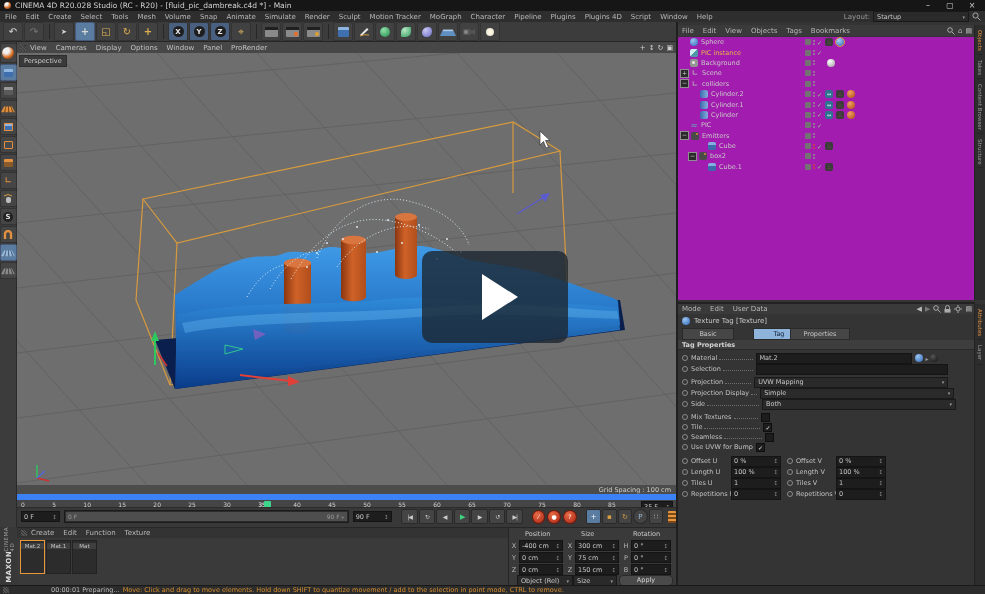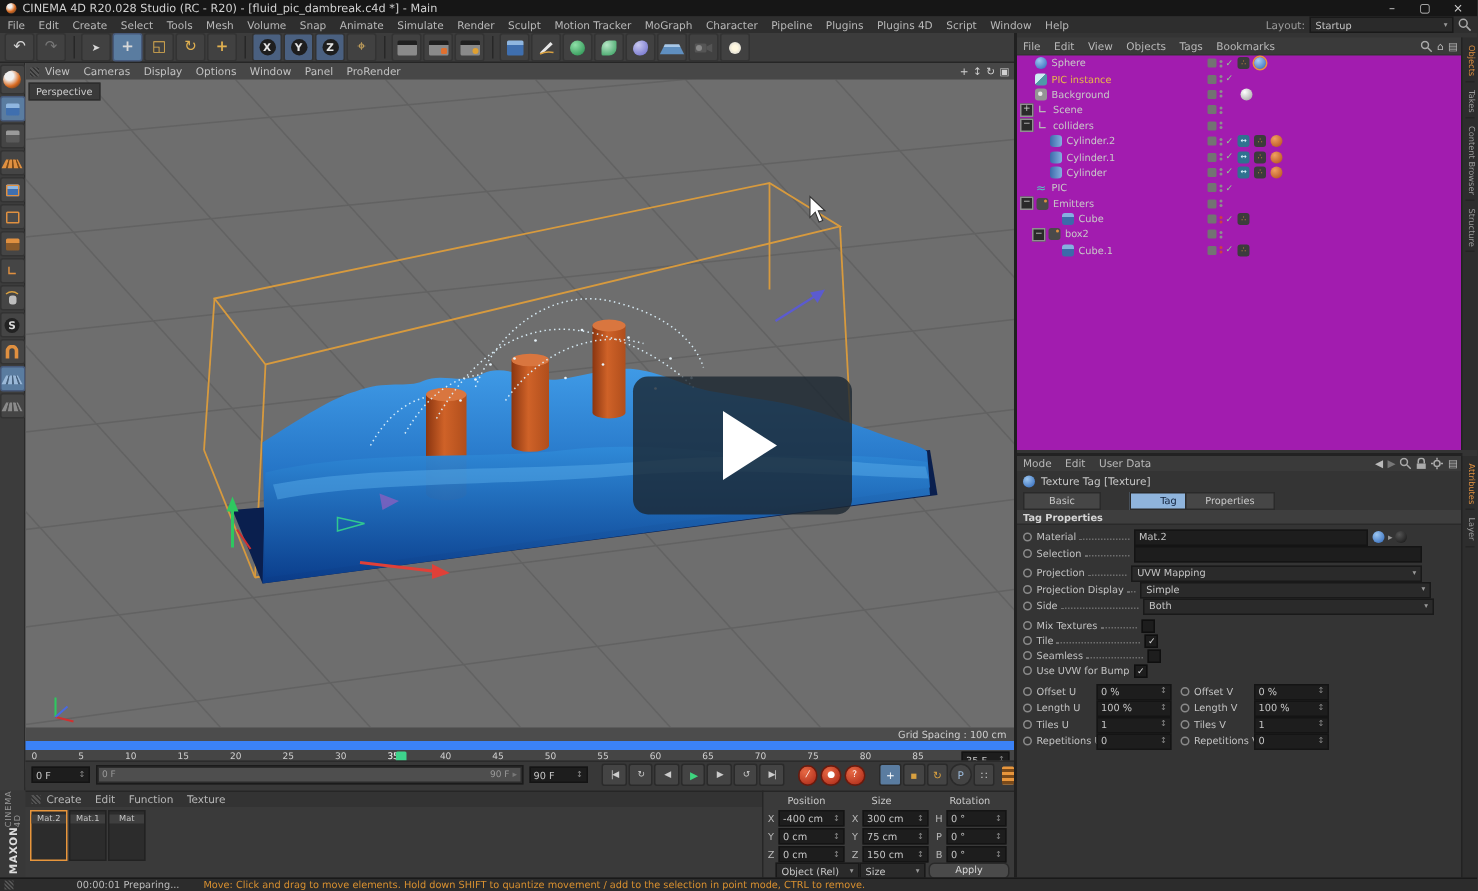--- a/index.html
+++ b/index.html
@@ -124,21 +124,21 @@
   .amtab.active{background:#8fb4dc;color:#10203a;}
   #amsection{position:absolute;left:0;top:318px;width:297px;height:10px;background:#3e3e3e;border-bottom:1px solid #2a2a2a;display:flex;align-items:center;padding-left:4px;box-sizing:border-box;color:#d4d4d4;font-weight:bold;font-size:6.5px;}
   .arow{position:absolute;left:4px;width:290px;height:10px;display:flex;align-items:center;}
   .ad{width:4px;height:4px;border:1px solid #8a8a8a;border-radius:50%;margin-right:3px;flex:none;}
   .albl{color:#c2c2c2;font-size:6.5px;white-space:nowrap;}
   .lead{border-bottom:1px dotted #6e6e6e;height:5px;margin:0 3px 2px 2px;}
   .cb{width:7px;height:7px;background:#1d1d1d;border:1px solid #0f0f0f;color:#e0e0e0;font-size:6px;line-height:7px;text-align:center;flex:none;}
   #amside{position:absolute;right:0;top:282px;width:11px;height:281px;background:#2d2d2d;border-left:1px solid #222;display:flex;flex-direction:column;align-items:center;gap:2px;padding-top:2px;box-sizing:border-box;}
   
   #statusbar{left:0;top:585px;width:985px;height:9px;background:#2c2c2c;border-top:1px solid #191919;display:flex;align-items:center;padding-left:3px;box-sizing:border-box;font-size:6.5px;}
-  #statusbar .time{color:#bdbdbd;margin:0 16px 0 6px;padding-left:32px;}
+  #statusbar .time{color:#bdbdbd;margin:0 3px 0 6px;padding-left:32px;}
   #statusbar .hint{color:#d89030;}
   .handle{width:6px;height:6px;background:repeating-linear-gradient(45deg,#555 0 1px,#333 1px 2px);margin-right:4px;flex:none;}
   .svgicon{display:block;}
 </style>
 </head>
 <body>
 
 <div id="app">
 
   <div id="titlebar" class="abs">

